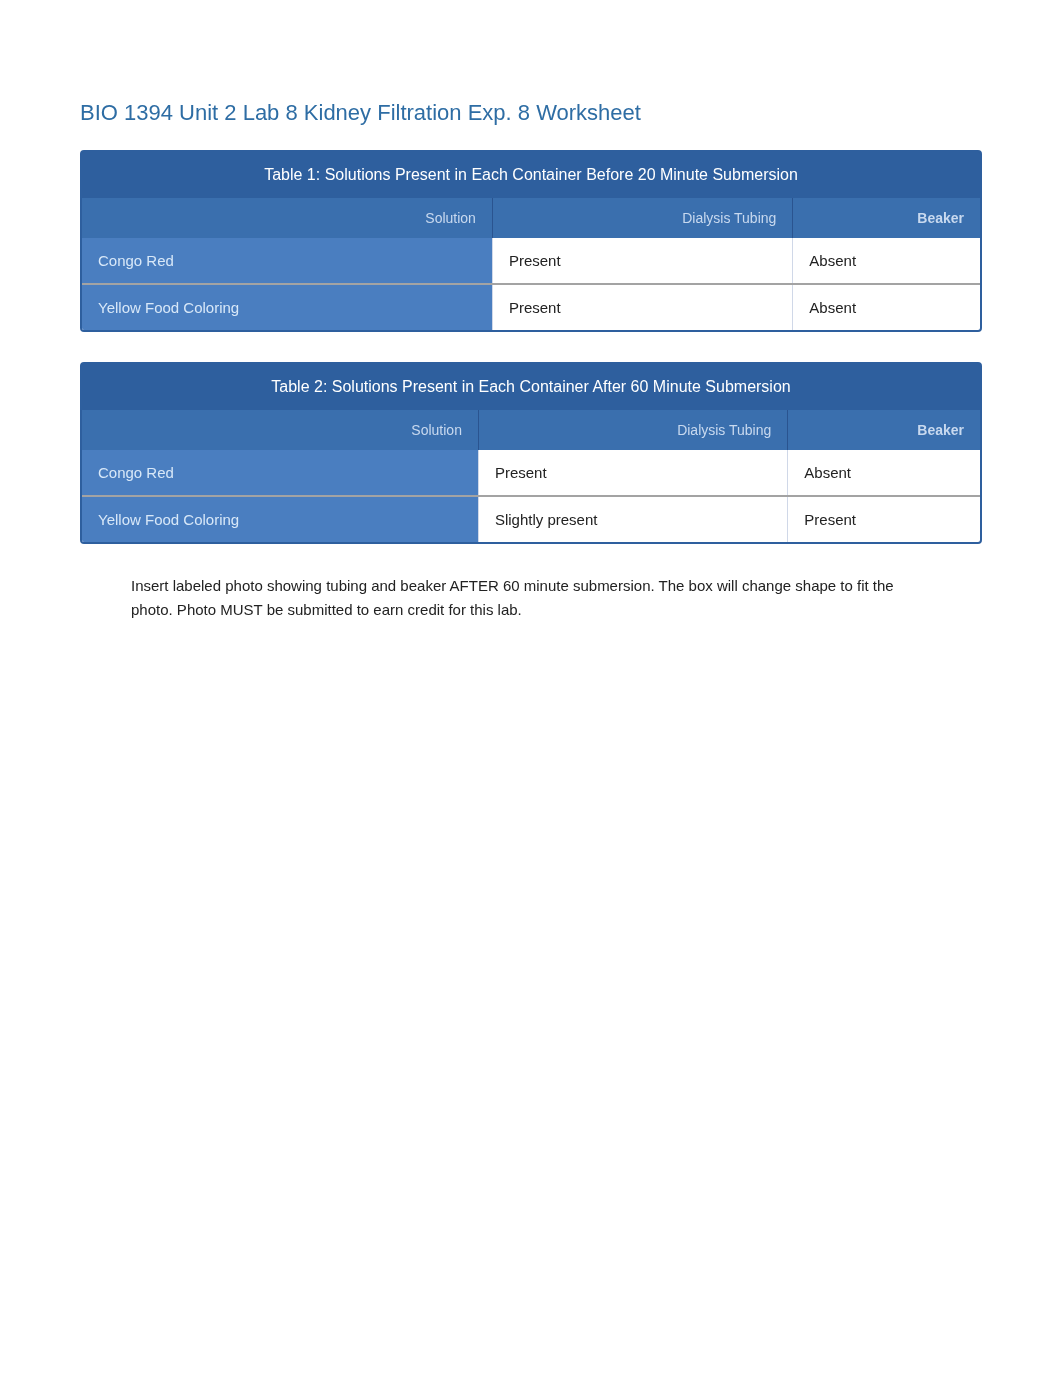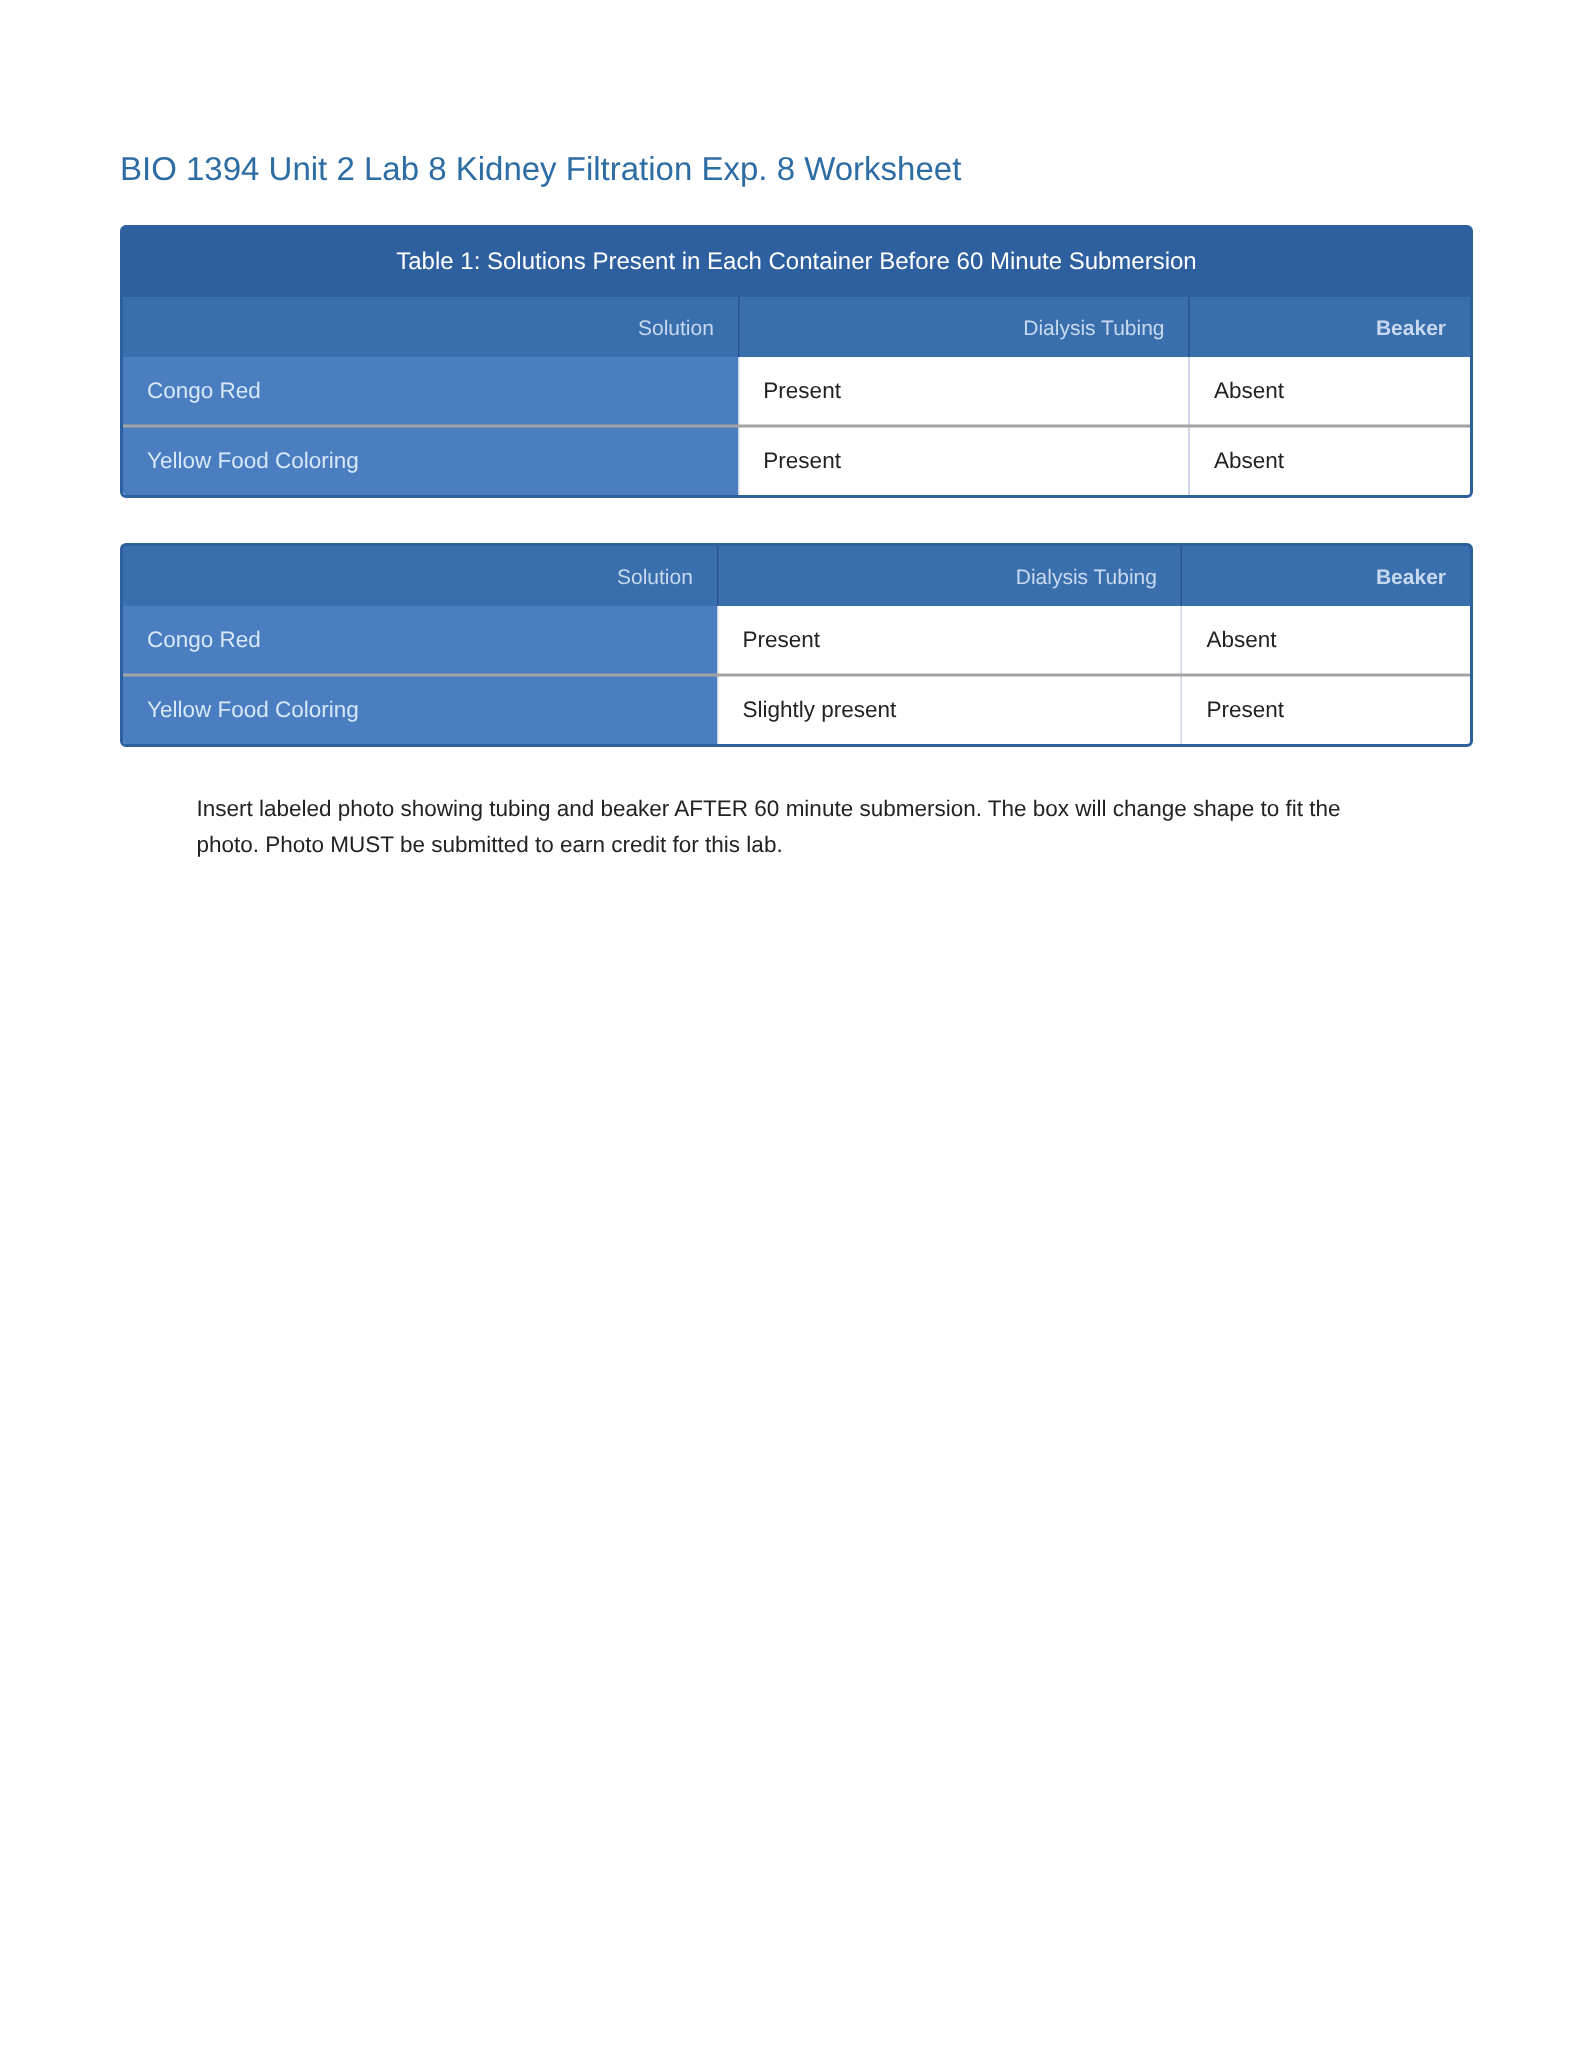--- a/index.html
+++ b/index.html
@@ -98,21 +98,21 @@
       margin-left: auto;
       margin-right: auto;
     }
   </style>
 </head>
 <body>
 
 <h1 class="page-title">BIO 1394 Unit 2 Lab 8 Kidney Filtration Exp. 8 Worksheet</h1>
 
 <div class="table-container">
-  <div class="table-header-row">Table 1: Solutions Present in Each Container Before 60 Minute Submersion</div>
+  <div class="table-header-row">Table 1: Solutions Present in Each Container Before 20 Minute Submersion</div>
   <table class="data-table">
     <thead>
       <tr>
         <th>Solution</th>
         <th>Dialysis Tubing</th>
         <th>Beaker</th>
       </tr>
     </thead>
     <tbody id="table1-body">
     <tr>
@@ -123,20 +123,21 @@
         <tr>
       <td class="solution-cell">Yellow Food Coloring</td>
       <td>Present</td>
       <td>Absent</td>
     </tr>
       </tbody>
   </table>
 </div>
 
 <div class="table-container">
+  <div class="table-header-row">Table 2: Solutions Present in Each Container After 60 Minute Submersion</div>
   <table class="data-table">
     <thead>
       <tr>
         <th>Solution</th>
         <th>Dialysis Tubing</th>
         <th>Beaker</th>
       </tr>
     </thead>
     <tbody id="table2-body">
     <tr>

